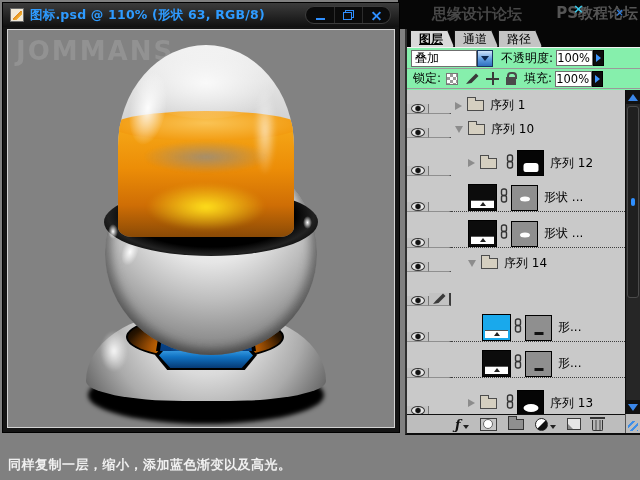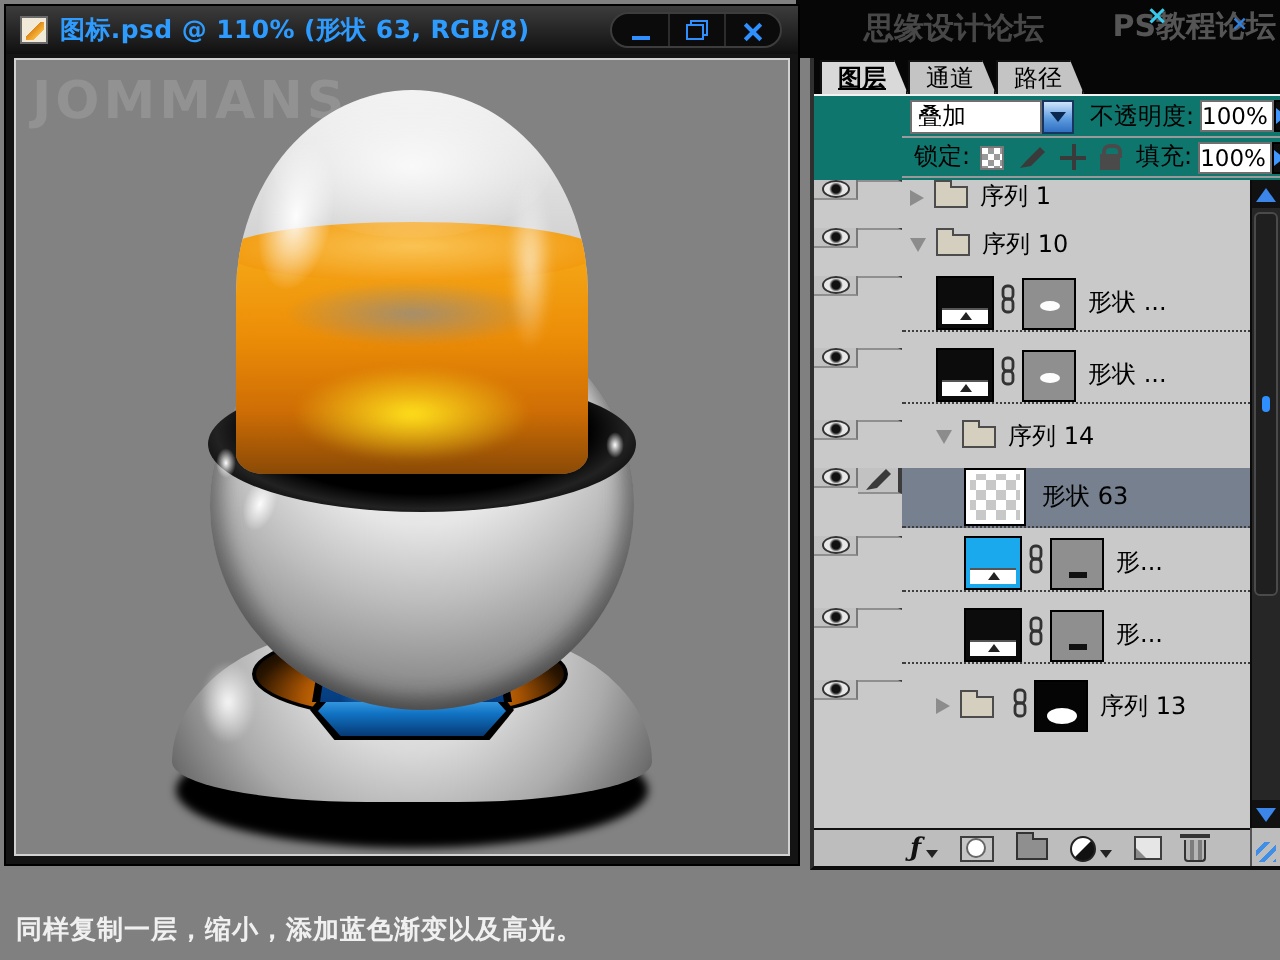--- a/index.html
+++ b/index.html
@@ -94,21 +94,21 @@
   .caption { position:absolute; left:8px; top:456px; color:#f0f0f0; font-size:13px; letter-spacing:.5px;font-weight:bold; }
 
   
   .panel { position:absolute; left:405px; top:29px; width:235px; height:406px; background:#cbcbcb;
         border-left:2px solid #2f2f2f; border-bottom:2px solid #0c0c0c; }
   .tabbar { position:absolute; left:0; top:0; right:0; height:18px; background:#060606; display:flex; align-items:flex-end; padding-left:3px; }
   .tab { height:17px; padding:1px 10px 0 8px; font-size:12px; color:#000; background:#c4c4c4;
         border:1px solid #111; border-bottom:none; clip-path:polygon(0 0, calc(100% - 7px) 0, 100% 100%, 0 100%);
         display:flex; align-items:center; cursor:pointer; }
   .tab.active { background:#d9d9d9; font-weight:bold;text-decoration:underline; }
-  .panel-body { position:absolute; left:0; top:18px; right:0; bottom:0; background:#0f766e; border-top:1px solid #f2f2f2;padding-left:44px; }
+  .panel-body { position:absolute; left:0; top:18px; right:0; bottom:0; background:#86efac; border-top:1px solid #f2f2f2; }
 
   .blend-row, .lock-row { display:flex; align-items:center; padding:0 4px; border-bottom:1px solid #9a9a9a; }
   .blend-row { height:21px; } .lock-row { height:20px; }
   .combo { display:flex; height:17px; }
   .combo-box { width:66px; background:#fff; border:1px solid #6f6f6f; font-size:12px; padding:0 3px; display:flex; align-items:center; }
   .combo-btn { width:16px; height:17px; background:linear-gradient(#cfe4fa,#5f9de0 55%,#2f6fc0); border:1px solid #17355f;
         display:flex; align-items:center; justify-content:center; cursor:pointer; }
   .tri-dn-dark { width:0; height:0; border-top:5px solid #0a2750; border-left:4px solid transparent; border-right:4px solid transparent; }
   .plabel { font-size:12px; color:#000; margin:0 3px 0 8px; white-space:nowrap; }
   .lock-label { margin-left:2px; }
@@ -124,21 +124,21 @@
   .ic-move { position:relative; width:13px; height:13px; }
   .ic-move::before { content:""; position:absolute; left:6px; top:0; width:2px; height:13px; background:#3a3a3a; }
   .ic-move::after  { content:""; position:absolute; left:0; top:6px; width:13px; height:2px; background:#3a3a3a; }
   .ic-lock { position:relative; width:10px; height:8px; background:#4a4a4a; margin-top:4px; }
   .ic-lock::before { content:""; position:absolute; left:1px; top:-5px; width:6px; height:5px;
         border:2px solid #4a4a4a; border-bottom:none; border-radius:4px 4px 0 0; }
 
   
   .layer-list { position:absolute; left:0; top:42px; right:0; bottom:19px; background:#c9c9c9; overflow:hidden; }
   .rows { position:absolute; left:0; top:0; right:15px; bottom:0; }
-  .lrow { display:flex; align-items:flex-start; cursor:pointer; }
+  .lrow { display:flex; align-items:flex-end; cursor:pointer; }
   .cell { width:22px; border-right:1px solid #787878; border-bottom:1px solid #8f8f8f; background:#c2c2c2;
         display:flex; align-items:center; justify-content:center; flex:none; }
   .cell.col2 { border-right:2px solid #3c3c3c; }
   .eye { width:14px; height:9px; border:1px solid #333; border-radius:50%;
         background:radial-gradient(circle at 50% 50%, #111 2px, #666 2.6px, #e8e8e8 3.4px); }
   .lrow-content { flex:1; display:flex; align-items:center; padding-left:4px; position:relative; }
   .lrow.dotted .lrow-content { border-bottom:1px dotted #3e3e3e; }
   .ind1 { padding-left:17px; } .ind2 { padding-left:31px; }
   .lrow.selected .lrow-content { background:#76808e; }
   .tri-r { width:0; height:0; border-left:7px solid #8c8c8c; border-top:4.5px solid transparent; border-bottom:4.5px solid transparent; margin-right:5px; flex:none; }
@@ -314,20 +314,36 @@
                 <span class="eye"></span>
               </div>
             <div class="cell col2"></div>
             <div class="lrow-content">
               <span class="tri-d"></span>
               <span class="folder"></span>
               <span class="lname">序列 10</span>
             </div>
           </div>
 
+          <div class="lrow" style="height:38px">
+            <div class="cell">
+                <span class="eye"></span>
+              </div>
+            <div class="cell col2"></div>
+            <div class="lrow-content ind1">
+              <span class="tri-r"></span>
+              <span class="folder"></span>
+              <span class="chain"><svg width="8" height="15" viewBox="0 0 8 15">
+                    <rect x="1.5" y="1" width="5" height="6.5" rx="2" fill="none" stroke="#333" stroke-width="1.4"></rect>
+                    <rect x="1.5" y="7.5" width="5" height="6.5" rx="2" fill="none" stroke="#333" stroke-width="1.4"></rect>
+                  </svg></span>
+              <span class="mask black white-blob"></span>
+              <span class="lname" style="margin-left:6px">序列 12</span>
+            </div>
+          </div>
 
           <div class="lrow dotted" style="height:36px">
             <div class="cell">
                 <span class="eye"></span>
               </div>
             <div class="cell col2"></div>
             <div class="lrow-content ind1">
               <span class="thumb sz strip"></span>
               <span class="chain"><svg width="8" height="15" viewBox="0 0 8 15">
                     <rect x="1.5" y="1" width="5" height="6.5" rx="2" fill="none" stroke="#333" stroke-width="1.4"></rect>
@@ -368,24 +384,20 @@
 
           <div class="lrow selected dotted" style="height:34px">
             <div class="cell">
                 <span class="eye"></span>
               </div>
             <div class="cell col2 brush-cell">
                 <svg width="14" height="12" viewBox="0 0 14 12">
                   <path d="M1 11 L4 7.5 L11 .5 L13.5 3 L6.5 10 L1 11 Z" fill="#3a3a3a"></path>
                 </svg>
               </div>
-            <div class="lrow-content ind2">
-              <span class="thumb checker"></span>
-              <span class="lname" style="margin-left:8px">形状 63</span>
-            </div>
           </div>
 
           <div class="lrow dotted" style="height:36px">
             <div class="cell">
                 <span class="eye"></span>
               </div>
             <div class="cell col2"></div>
             <div class="lrow-content ind2">
               <span class="thumb sz strip blue"></span>
               <span class="chain"><svg width="8" height="15" viewBox="0 0 8 15">

